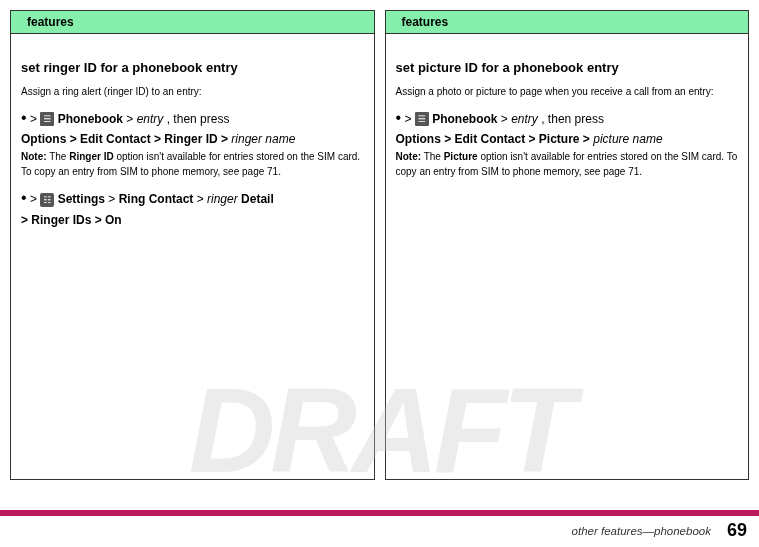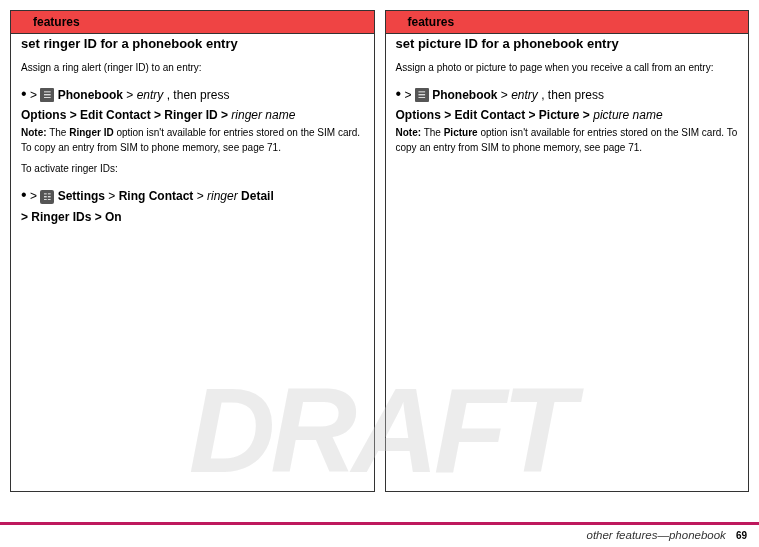--- a/index.html
+++ b/index.html
@@ -29,30 +29,30 @@
     }
 
     .feature-box {
       flex: 1;
       border: 1.5px solid #333;
       display: flex;
       flex-direction: column;
     }
 
     .feature-header {
-      background: #ef4444;
-      padding: 4px 22px;
+      background: #86efac;
+      padding: 4px 16px;
       font-size: 12px;
       font-weight: bold;
       border-bottom: 1.5px solid #333;
       color: #000;
     }
 
     .feature-body {
-      padding: 0 10px;
+      padding: 24px 10px;
       flex: 1;
       font-size: 12.5px;
       line-height: 1.5;
       color: #000;
     }
 
     .feature-body h3 {
       font-size: 13px;
       font-weight: bold;
       margin-bottom: 6px;
@@ -105,34 +105,34 @@
       color: white;
       text-align: center;
       line-height: 14px;
     }
 
     .footer-bar {
       display: flex;
       justify-content: flex-end;
       align-items: center;
       padding: 4px 12px 6px 12px;
-      border-top: 3px solid #be185d;
+      border-top: 6px solid #be185d;
     }
 
     .footer-text {
       font-size: 11.5px;
       color: #333;
       font-style: italic;
     }
 
     .page-number {
-      font-size: 10px;
-      color: #000;
-      font-weight: bold;
-      margin-left: 10px;
+      font-size: 18px;
+      color: #000;
+      font-weight: bold;
+      margin-left: 16px;
     }
 
     
     .draft-watermark {
       position: absolute;
       bottom: 48px;
       left: 50%;
       transform: translateX(-50%);
       font-size: 120px;
       font-weight: 900;
@@ -178,21 +178,20 @@
           <span class="bold-text">Options &gt; Edit Contact &gt; Ringer ID &gt; </span><span class="italic-text">ringer name</span>
         </div>
 
         <p class="note-text">
           <span class="bold-text">Note:</span>
           <span> The </span>
           <span class="bold-text">Ringer ID</span>
           <span> option isn't available for entries stored on the SIM card. To copy an entry from SIM to phone memory, see page 71.</span>
         </p>
 
-        <p>To activate ringer IDs:</p>
 
         <div class="nav-path">
           <span style="font-size:16px;">•</span>
           <span> &gt; </span>
           <span class="settings-icon">☷</span>
           <span class="bold-text"> Settings</span>
           <span> &gt; </span>
           <span class="bold-text">Ring Contact</span>
           <span> &gt; </span>
           <span class="italic-text">ringer</span>

